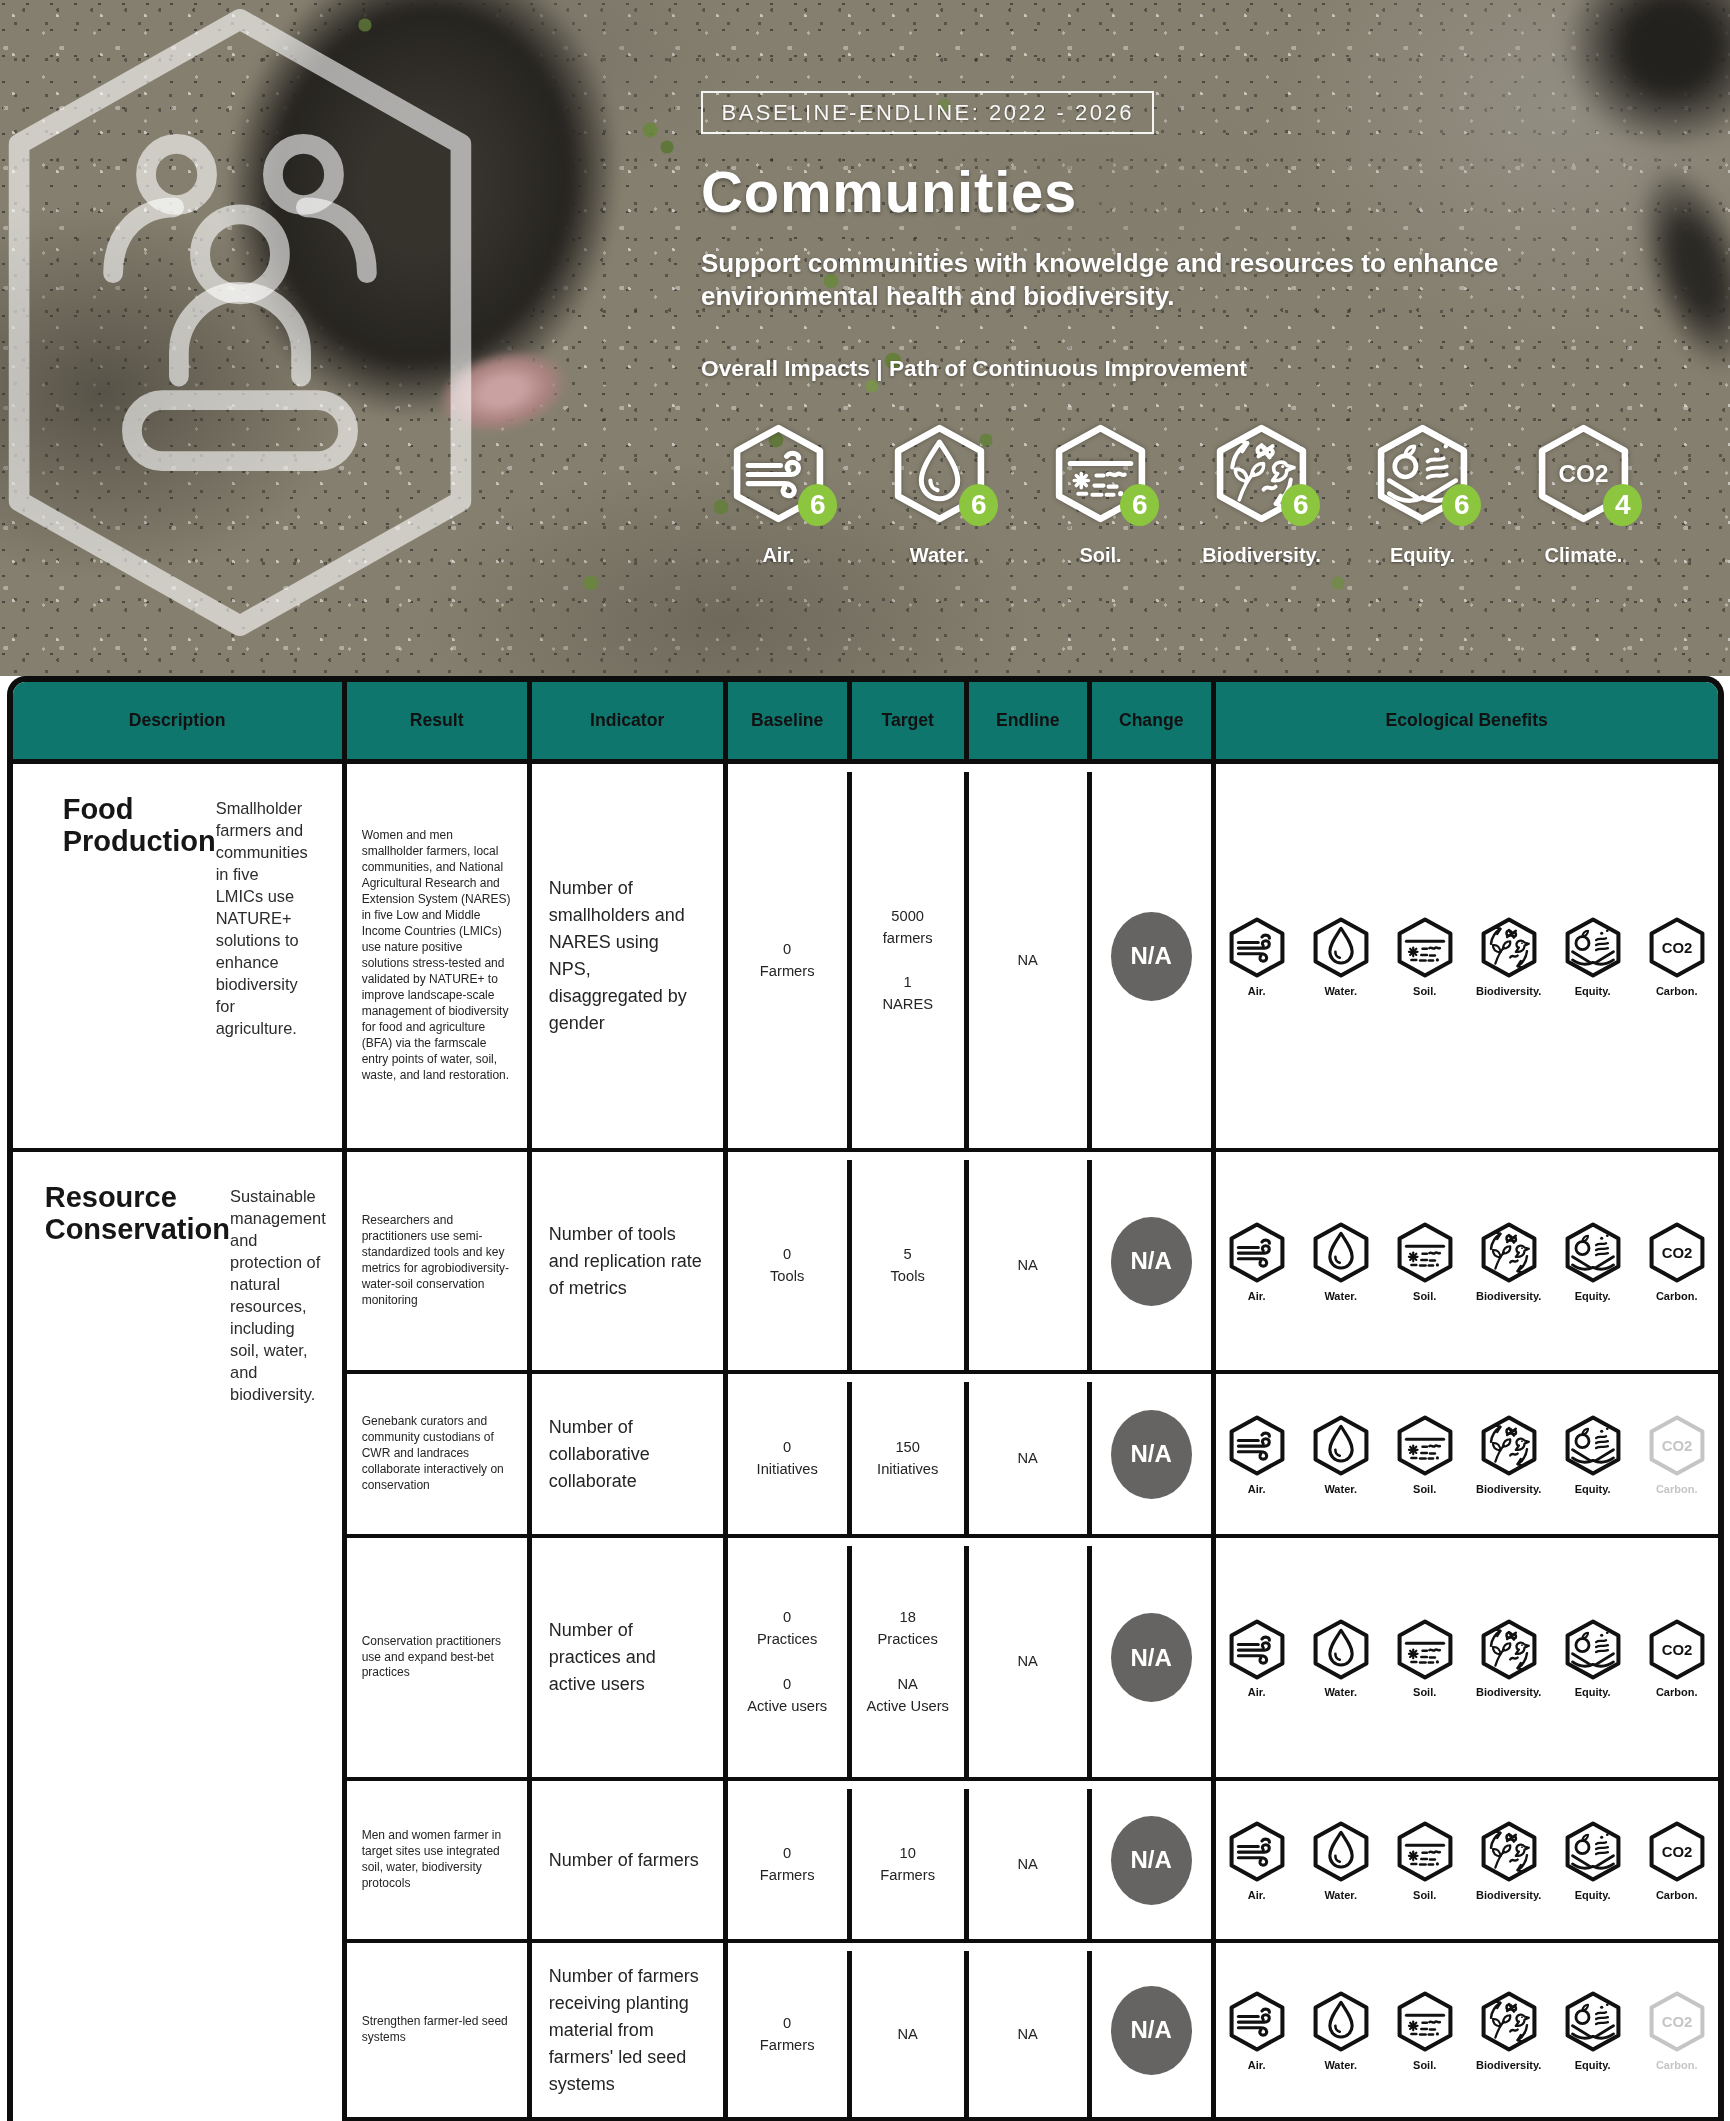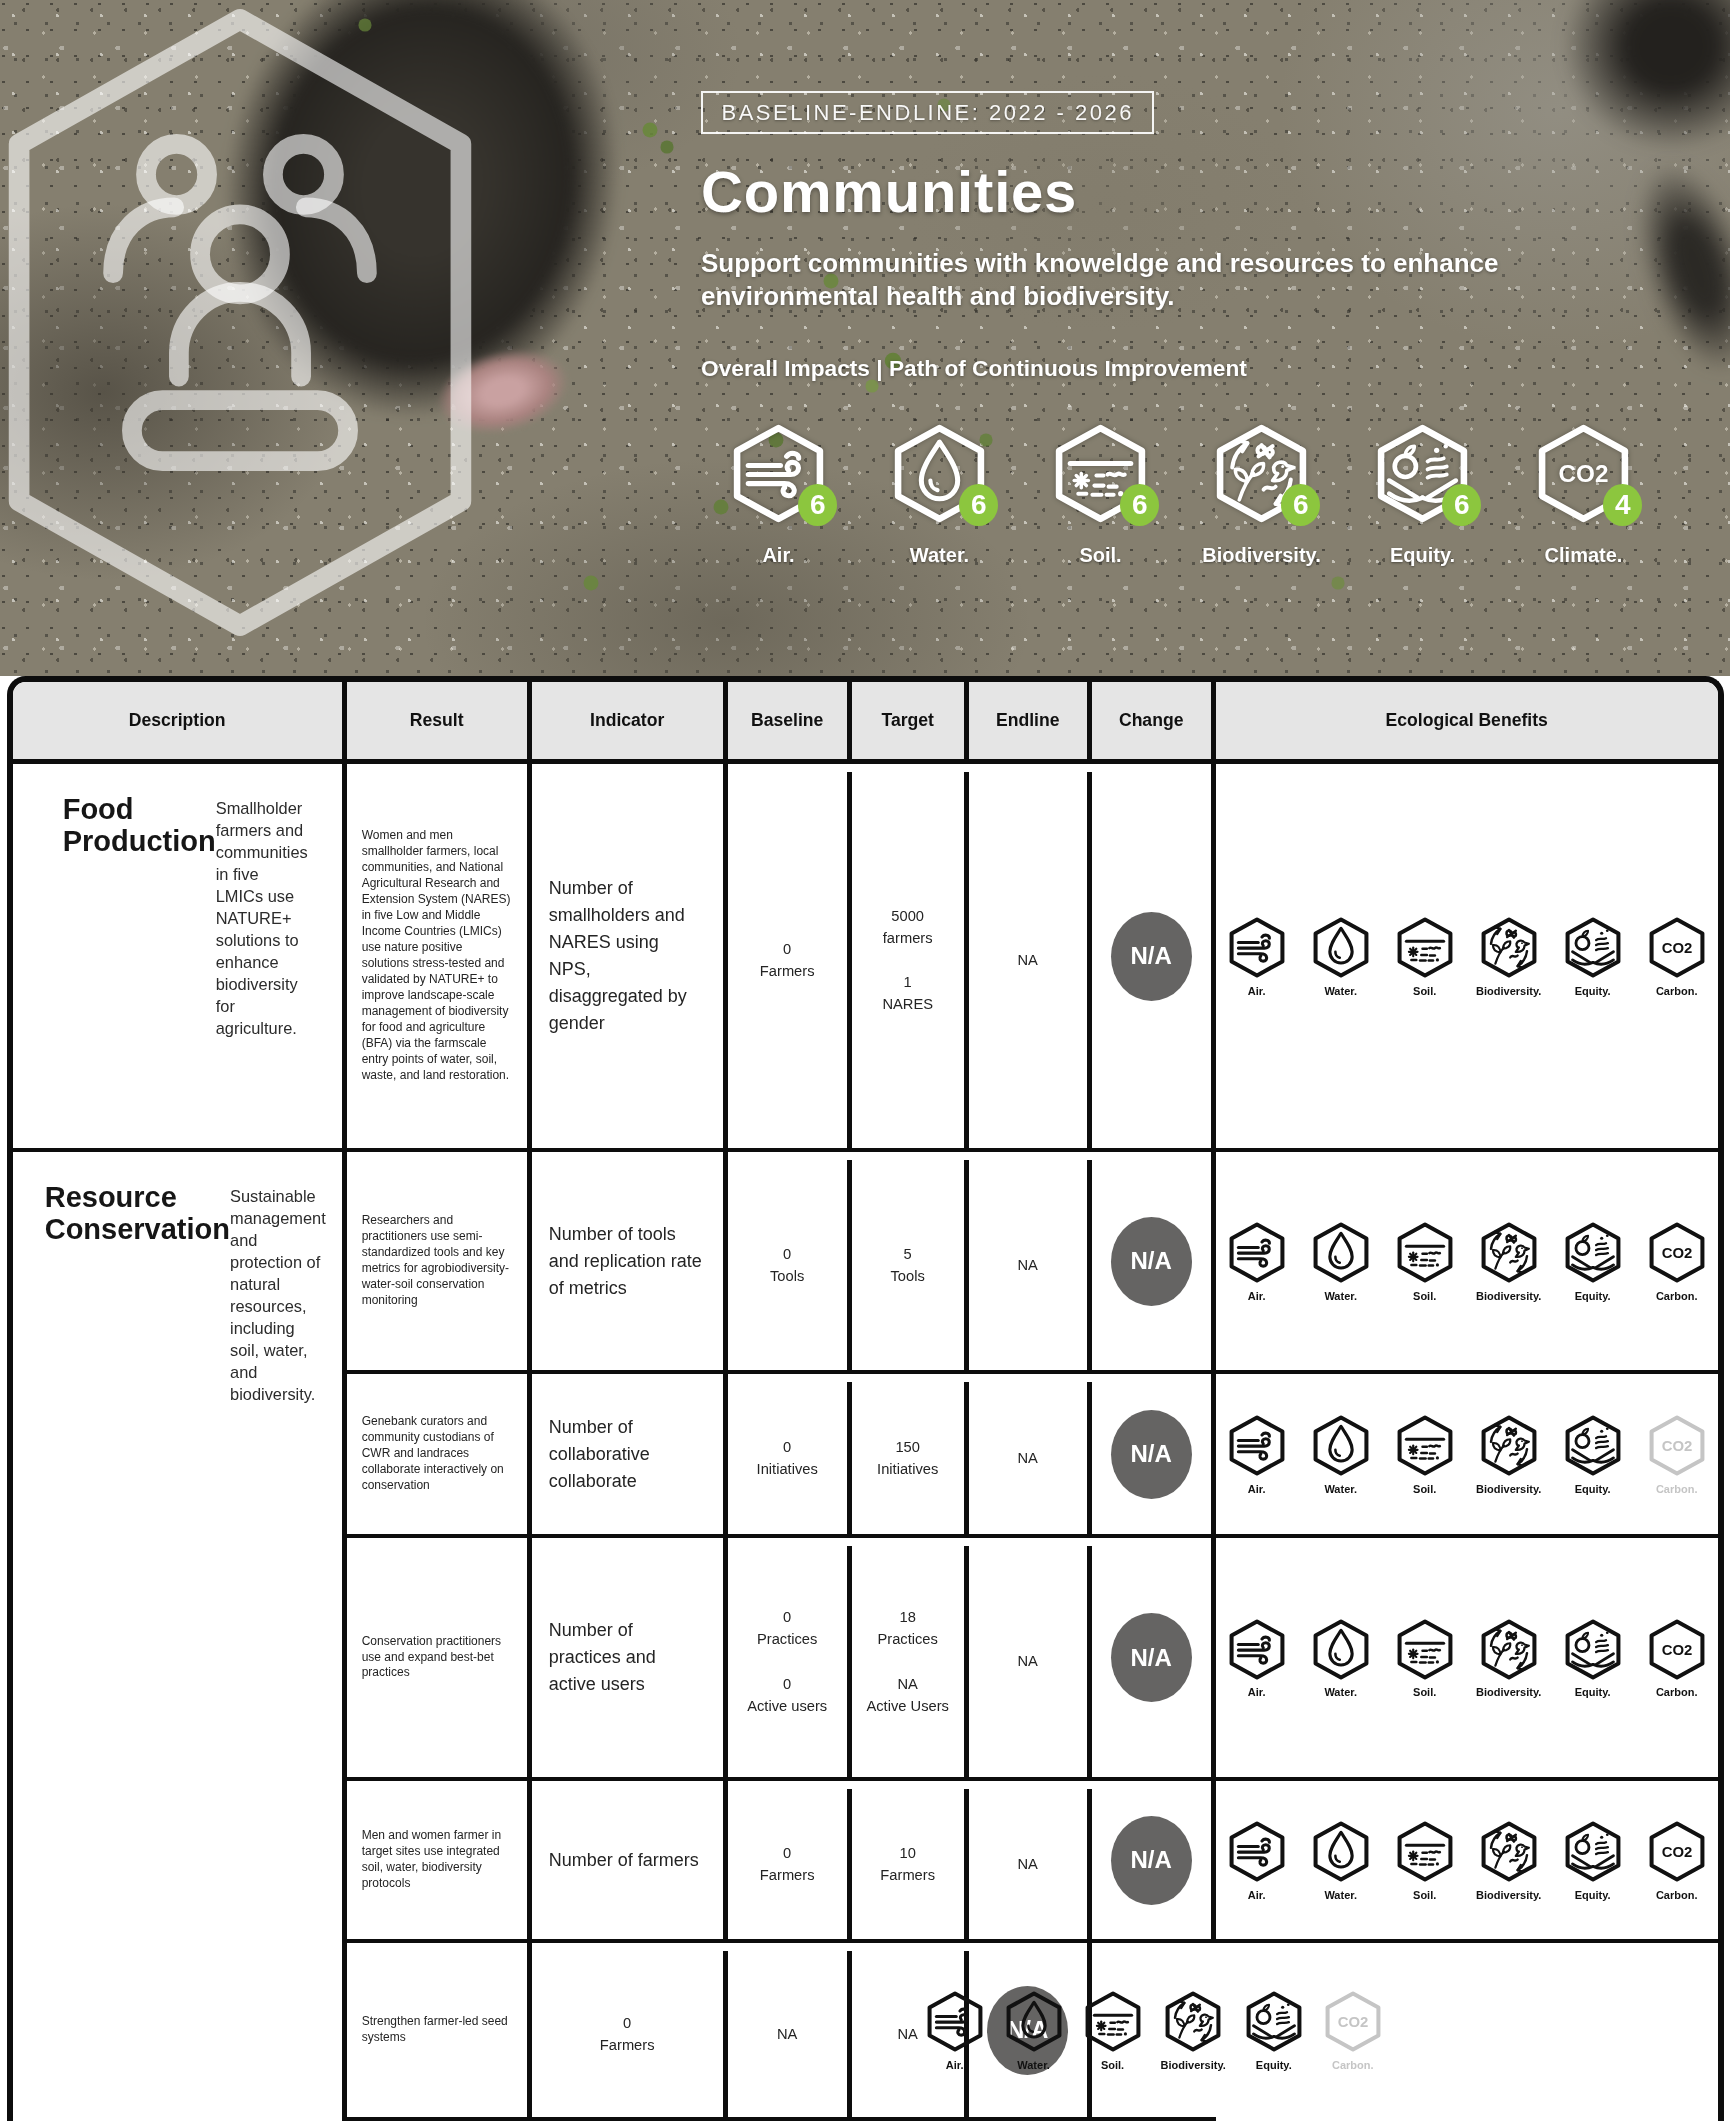--- a/index.html
+++ b/index.html
@@ -73,21 +73,21 @@
   
   .table-wrap{position:absolute;left:6.7px;top:676px;width:1717px;height:1445px;
     border:6.7px solid var(--ink);border-bottom:none;border-radius:18.5px 18.5px 0 0;
     overflow:hidden;background:#fff;box-sizing:border-box;}
   .grid{display:grid;width:100%;height:100%;
     grid-template-columns:334px 185px 196px 124px 117px 123px 124px 1fr;
     grid-template-rows:82px 388px 222px 164px 243px 162px 1fr;}
   .cell{border-right:5px solid var(--ink);border-bottom:4.2px solid var(--ink);
     box-sizing:border-box;min-width:0;min-height:0;}
   .cell.lastcol{border-right:none;}
-  .th{background:#e5e5e5;display:flex;align-items:center;justify-content:center;
+  .th{background:#0f766e;display:flex;align-items:center;justify-content:center;
     font-size:17.6px;font-weight:700;color:#111;text-align:center;border-bottom:5px solid var(--ink);}
   .c-desc{grid-column:1;display:flex;flex-direction:row;justify-content:center;
     padding:17px 34px 17px 50px;border-bottom:4.2px solid var(--ink);}
   .c-desc.span5{grid-row:3 / span 5;border-bottom:none;}
   .desc-icon{width:123px;height:128px;color:#111;}
   .desc-title{margin:13.4px 0 0 0;font-size:29px;font-weight:600;line-height:1.08;color:#161616;width:218px;}
   .desc-body{margin:17px 0 0 0;font-size:16.4px;line-height:1.34;color:#2c2c2c;width:232px;}
   .c-result{display:flex;align-items:center;padding:11.7px 15px;}
   .c-result .txt{font-size:12px;line-height:1.33;color:#242424;}
   .c-ind{display:flex;align-items:center;padding:11.7px 17px;}
@@ -644,20 +644,23 @@
     <svg viewBox="0 0 100 100">
             <use href="#sym-carbon"></use>
           </svg>
     <div class="b-label">Carbon.</div>
   </div>
 </div>
 
     <div class="cell c-result">
         <div class="txt">Strengthen farmer-led seed systems</div>
       </div>
+    <div class="cell c-ind">
+        <div class="txt">Number of farmers receiving planting material from farmers' led seed systems</div>
+      </div>
     <div class="cell c-num">0
 Farmers</div>
     <div class="cell c-num">NA</div>
     <div class="cell c-num">NA</div>
     <div class="cell c-change">
         <div class="na-circle">N/A</div>
       </div>
     <div class="cell c-benef lastcol">
   <div class="benefit">
     <svg viewBox="0 0 100 100">

